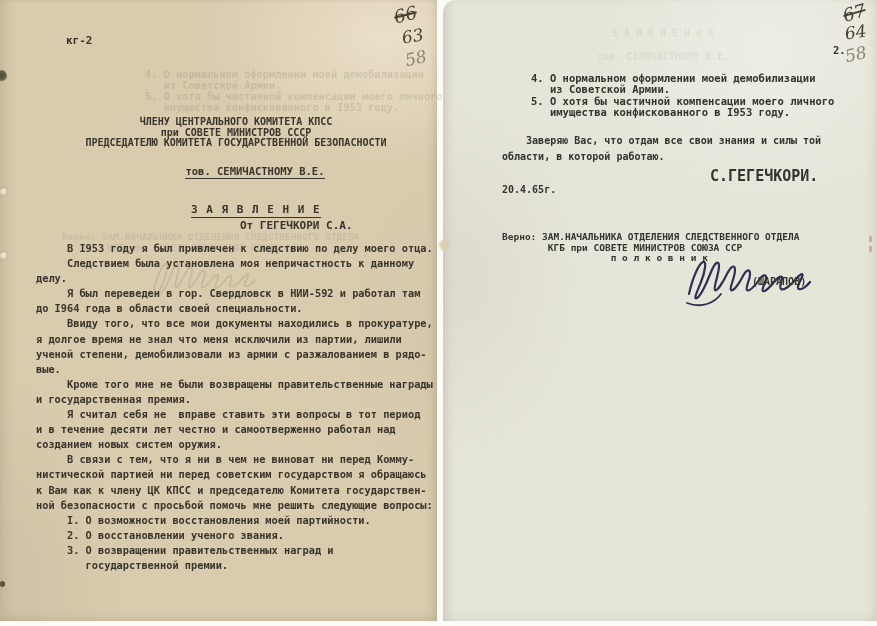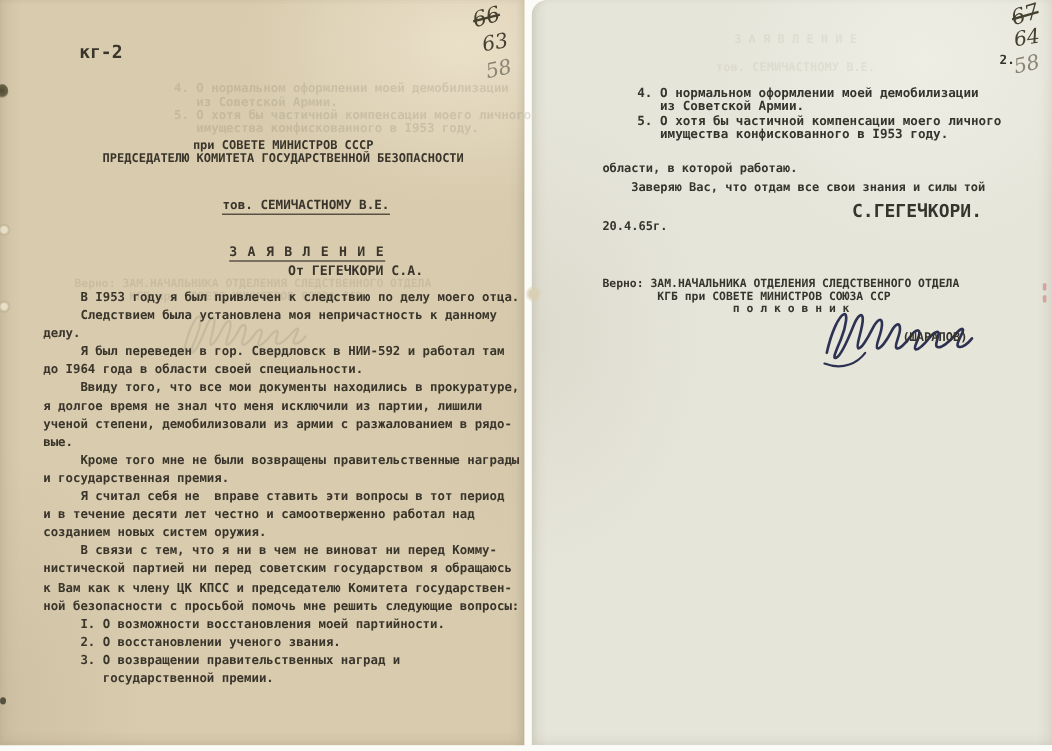--- a/index.html
+++ b/index.html
@@ -58,28 +58,28 @@
     <div class="hole-faint hole" style="top:186px;"></div>
     <div class="hole-faint hole" style="top:250px;"></div>
     <div class="speck"></div>
 
     <div class="ghost" style="left:145px;top:69px;font-size:10.3px;line-height:11px;opacity:.20;"><div>4. О нормальном оформлении моей демобилизации</div><div>   из Советской Армии.</div><div>5. О хотя бы частичной компенсации моего личного</div><div>   имущества конфискованного в I953 году.</div></div>
     <div class="ghost" style="left:62px;top:232px;font-size:9.5px;line-height:10.5px;opacity:.15;"><div>Верно: ЗАМ.НАЧАЛЬНИКА ОТДЕЛЕНИЯ СЛЕДСТВЕННОГО ОТДЕЛА</div><div>        КГБ при СОВЕТЕ МИНИСТРОВ СОЮЗА ССР</div></div>
     <svg class="sig-svg" style="left:148px;top:252px;opacity:.13;" width="110" height="50" viewBox="0 0 130 60">
       <path d="M6,46 C10,28 16,16 20,14 C24,12 22,24 18,34 C14,44 10,52 14,50 C18,48 24,34 28,24 C32,14 36,12 36,18 C36,26 30,40 32,42 C34,44 40,34 44,26 C48,18 52,16 52,22 C52,30 46,40 48,42 C50,44 56,36 60,28 C63,22 67,20 67,26 C67,32 62,40 64,42 C66,44 72,38 76,32 C80,26 84,26 83,31 C82,36 78,42 80,43 C82,44 88,38 92,33 C96,28 100,27 99,31 C98,36 96,40 98,41 C101,43 108,37 113,31 C117,26 121,24 119,29 C117,34 113,40 116,41 C119,42 124,38 127,34" stroke="#4a483a" stroke-width="2.2" fill="none" stroke-linecap="round"></path>
     </svg>
 
-    <div class="tw" style="left:26px;top:34px;font-size:15px;padding-left:40px;">кг-2</div>
+    <div class="tw" style="left:26px;top:34px;font-size:11px;padding-left:40px;">кг-2</div>
 
 
     <div class="hw struck" style="left:394px;top:6px;transform:rotate(-14deg);font-size:18px;">66</div>
     <div class="hw" style="left:402px;top:28px;transform:rotate(-10deg);">63</div>
     <div class="hw light" style="left:405px;top:50px;transform:rotate(-12deg);">58</div>
 
-    <div class="tw centered" style="top:117px;font-size:10px;line-height:10.5px;"><div>при СОВЕТЕ МИНИСТРОВ СССР</div><div>ПРЕДСЕДАТЕЛЮ КОМИТЕТА ГОСУДАРСТВЕННОЙ БЕЗОПАСНОСТИ</div></div>
+    <div class="tw centered" style="top:117px;font-size:10px;line-height:10.5px;"><div>ЧЛЕНУ ЦЕНТРАЛЬНОГО КОМИТЕТА КПСС</div><div>при СОВЕТЕ МИНИСТРОВ СССР</div><div>ПРЕДСЕДАТЕЛЮ КОМИТЕТА ГОСУДАРСТВЕННОЙ БЕЗОПАСНОСТИ</div></div>
 
     <div class="tw centered" style="top:153px;font-size:10.5px;">
       <span class="underln">тов. СЕМИЧАСТНОМУ В.Е.</span>
     </div>
 
     <div class="tw centered" style="top:190px;font-size:11px;">
       <span class="underln" style="letter-spacing:1px;">З А Я В Л Е Н И Е</span>
     </div>
 
     <div class="tw" style="left:240px;top:219px;font-size:11px;">От ГЕГЕЧКОРИ С.А.</div>
@@ -96,21 +96,21 @@
     <div class="ghost" style="left:60px;width:320px;text-align:center;top:22px;font-size:10px;line-height:23px;opacity:.14;"><div>З А Я В Л Е Н И Е</div><div>тов. СЕМИЧАСТНОМУ В.Е.</div></div>
 
     <div class="tw" style="left:390px;top:44px;font-size:10.5px;">2.</div>
 
     <div class="hw struck" style="left:400px;top:4px;transform:rotate(-16deg);font-size:18px;">67</div>
     <div class="hw" style="left:402px;top:24px;transform:rotate(-8deg);">64</div>
     <div class="hw light" style="left:402px;top:46px;transform:rotate(-12deg);">58</div>
 
     <div class="tw" style="left:88px;top:73px;font-size:10.5px;line-height:11.3px;"><div>4. О нормальном оформлении моей демобилизации</div><div>   из Советской Армии.</div><div>5. О хотя бы частичной компенсации моего личного</div><div>   имущества конфискованного в I953 году.</div></div>
 
-    <div class="tw" style="left:59px;top:133px;font-size:10px;line-height:16px;"><div>области, в которой работаю.</div><div>    Заверяю Вас, что отдам все свои знания и силы той</div></div>
+    <div class="tw" style="left:59px;top:133px;font-size:10px;line-height:16px;"><div>    Заверяю Вас, что отдам все свои знания и силы той</div><div>области, в которой работаю.</div></div>
 
     <div class="tw" style="left:267px;top:167px;font-size:15px;">С.ГЕГЕЧКОРИ.</div>
 
     <div class="tw" style="left:59px;top:184px;font-size:10px;">20.4.65г.</div>
 
     <div class="tw" style="left:59px;top:232px;font-size:9.5px;line-height:10.6px;"><div>Верно: ЗАМ.НАЧАЛЬНИКА ОТДЕЛЕНИЯ СЛЕДСТВЕННОГО ОТДЕЛА</div><div>        КГБ при СОВЕТЕ МИНИСТРОВ СОЮЗА ССР</div><div>                   п о л к о в н и к</div></div>
 
     <svg class="sig-svg" style="left:240px;top:248px;" width="130" height="60" viewBox="0 0 130 60">
       <path d="M6,46 C10,28 16,16 20,14 C24,12 22,24 18,34 C14,44 10,52 14,50 C18,48 24,34 28,24 C32,14 36,12 36,18 C36,26 30,40 32,42 C34,44 40,34 44,26 C48,18 52,16 52,22 C52,30 46,40 48,42 C50,44 56,36 60,28 C63,22 67,20 67,26 C67,32 62,40 64,42 C66,44 72,38 76,32 C80,26 84,26 83,31 C82,36 78,42 80,43 C82,44 88,38 92,33 C96,28 100,27 99,31 C98,36 96,40 98,41 C101,43 108,37 113,31 C117,26 121,24 119,29 C117,34 113,40 116,41 C119,42 124,38 127,34" stroke="#2e3252" stroke-width="2.2" fill="none" stroke-linecap="round"></path>
       <path d="M4,55 C20,61 32,54 38,46" stroke="#2e3252" stroke-width="1.8" fill="none" stroke-linecap="round"></path>

